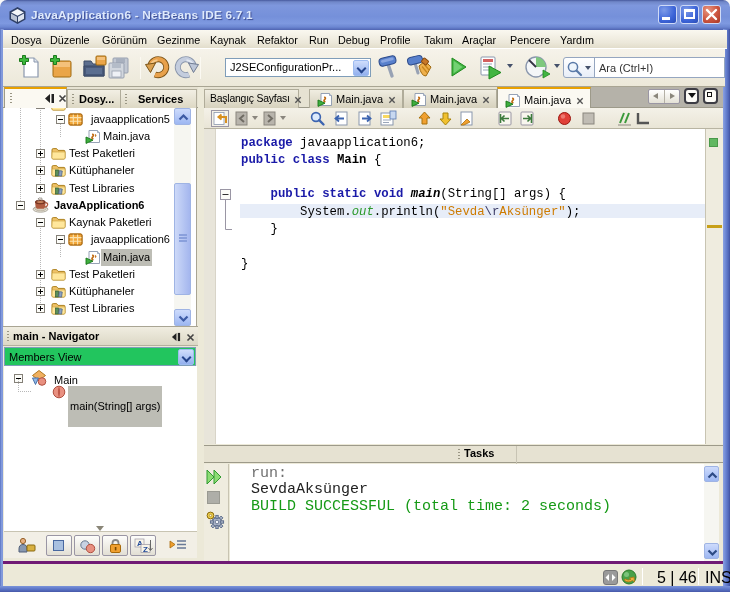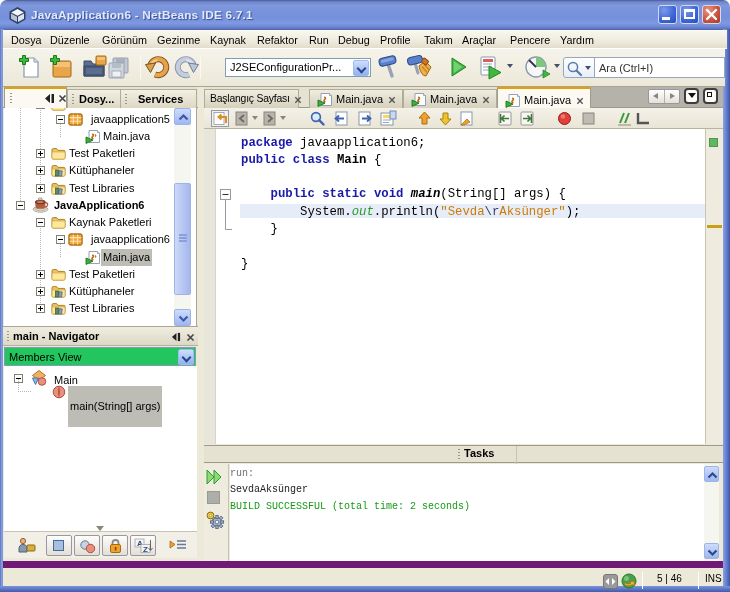--- a/index.html
+++ b/index.html
@@ -47,21 +47,21 @@
 
 .sb-v { position:absolute; background:#d6def2; }
 .sb-btn { position:absolute; left:0; width:16px; height:17px; background:linear-gradient(180deg,#cddbfc,#b8cbf8 45%,#9db7f2); border:1px solid #9fb4e4; border-radius:2px; }
 
 #navhead { left:3px; top:326px; width:195px; height:20px; background:linear-gradient(180deg,#f0ede1,#dcd8c6); border-top:1px solid #a9a593; border-bottom:1px solid #b4b09e; font-size:11px; font-weight:bold; }
 #navcombo { left:4px; top:347px; width:192px; height:19px; background:#22c55e; border:1px solid #7f9db9; font-size:11px; }
 #navtree { left:4px; top:366px; width:193px; height:165px; background:#fff; font-size:11px; }
 #navfilter { left:4px; top:531px; width:193px; height:27px; background:#f2efe6; border-top:1px solid #c8c4b2; }
 .fbtn { position:absolute; top:3px; width:26px; height:21px; border:1px solid #9a96a4; border-radius:2px; background:linear-gradient(180deg,#fdfdfb,#e2dfd4); }
 
-#statusbar { left:3px; top:561px; width:720px; height:25px; background:#ece9d8; border-top:7px solid #701a75; font-size:10px; }
+#statusbar { left:3px; top:561px; width:720px; height:25px; background:#ece9d8; border-top:3px solid #701a75; font-size:16px; }
 
 #vsplit { left:198px; top:87px; width:6px; height:474px; background:#ece9d8; }
 
 #etabs { left:204px; top:87px; width:519px; height:21px; background:#e6e2d2; border-bottom:1px solid #9d9a8a; font-size:11px; }
 .etab { position:absolute; top:2px; height:19px; background:linear-gradient(180deg,#f0ede1,#d6d1bd); border:1px solid #b0ac9a; border-bottom:none; }
 .etab.active { top:0; height:21px; background:#fbf9f2; border:1px solid #9d9a8a; border-bottom:none; border-top:2px solid #e8a000; }
 .etab .tx { position:absolute; top:3px; white-space:nowrap; }
 .etab.active .tx { top:5px; }
 #etoolbar { left:204px; top:108px; width:519px; height:21px; background:linear-gradient(180deg,#f4f1e8,#e9e5d6); border-bottom:1px solid #b8b4a2; }
 .ebtn { position:absolute; top:2px; }
@@ -74,21 +74,21 @@
 .fld { color:#2c9a2c; font-style:italic; }
 .str { color:#ce7b00; }
 .esc { color:#3c3c66; }
 #curline { position:absolute; left:36px; top:75px; width:465px; height:13.5px; background:#e7edf8; }
 
 #output { left:204px; top:445px; width:519px; height:116px; }
 #otabs { position:absolute; left:0; top:0; width:519px; height:18px; background:#e6e2d2; border-top:1px solid #9d9a8a; border-bottom:1px solid #9d9a8a; font-size:11px; }
 #otab-active { position:absolute; left:0; top:0; width:250px; height:18px; background:#fbf9f2; border-right:1px solid #9d9a8a; border-top:2px solid #e8a000; font-weight:bold; }
 #otab-tasks { position:absolute; left:251px; top:0; width:62px; height:18px; font-weight:bold; border-right:1px solid #c8c4b4; }
 #orail { position:absolute; left:0; top:19px; width:25px; height:97px; background:#efecdf; border-right:1px solid #c8c4b2; }
-#obody { position:absolute; left:26px; top:19px; width:474px; height:97px; background:#fff; font-family:"Liberation Mono",monospace; font-size:10px; line-height:16.3px; white-space:pre; padding:2px 0 0 0; }
+#obody { position:absolute; left:26px; top:19px; width:474px; height:97px; background:#fff; font-family:"Liberation Mono",monospace; font-size:15px; line-height:16.3px; white-space:pre; padding:2px 0 0 21px; }
 #osb { position:absolute; left:500px; top:19px; width:15px; height:97px; background:#f6f6f1; }
 </style>
 </head>
 <body>
 <div class="abs" style="left:0;top:0;width:10px;height:10px;background:#fafafa"></div>
 <div class="abs" style="left:720px;top:0;width:10px;height:10px;background:#fafafa"></div>
 <div class="abs" id="titlebar"></div>
 <div class="abs" id="frame-left"></div>
 <div class="abs" id="frame-right"></div>
 <div class="abs" id="frame-bottom"></div>

